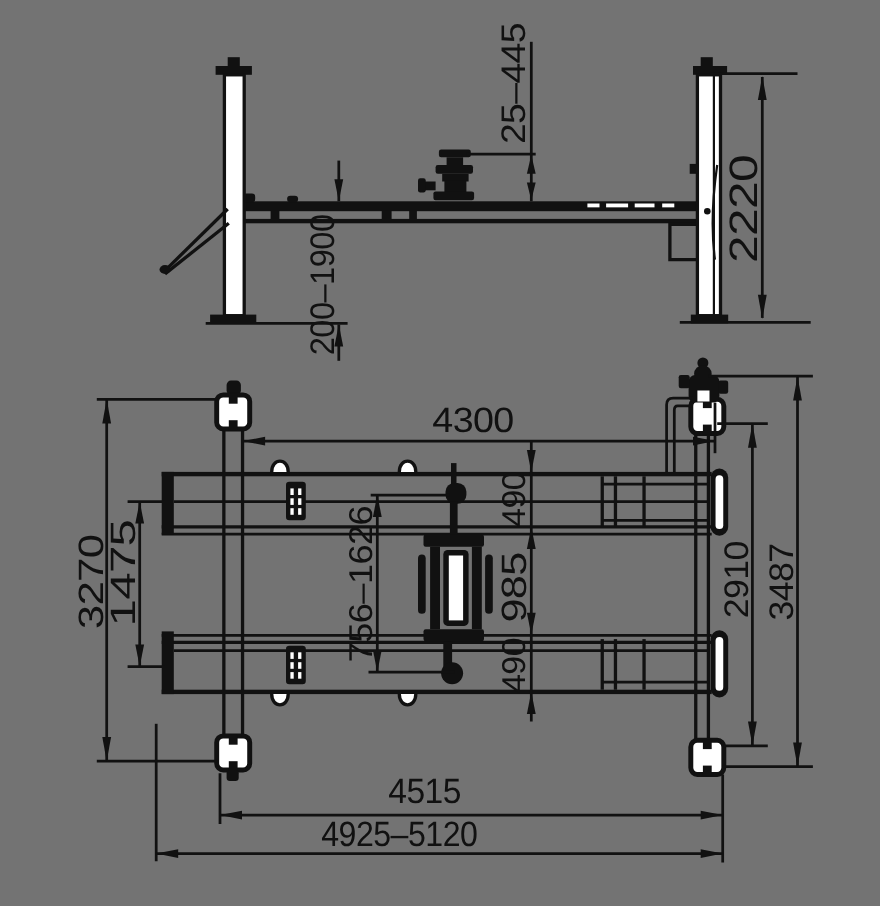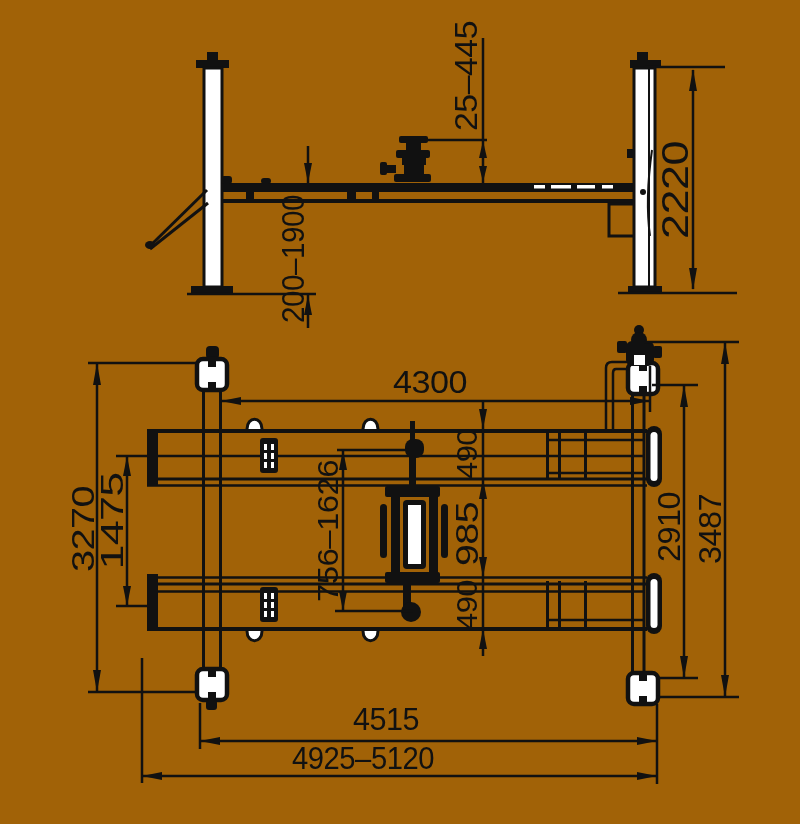--- a/index.html
+++ b/index.html
@@ -1,16 +1,16 @@
 <!DOCTYPE html>
 <html><head>
 <meta charset="utf-8">
 <style>
   html,body{margin:0;padding:0;background:#fff;}
-  .stage{width:800px;height:824px;background:#a16207;position:relative;font-family:"Liberation Sans",sans-serif;}
+  .stage{width:800px;height:824px;background:#737373;position:relative;font-family:"Liberation Sans",sans-serif;}
   svg{display:block;}
   .ln2{stroke:#111;stroke-width:2;fill:none;}
   .ln25{stroke:#111;stroke-width:2.5;fill:none;}
   .ln3{stroke:#111;stroke-width:3;fill:none;}
   .fl{fill:#111;stroke:none;}
   .wh{fill:#fff;stroke:none;}
   .hollow3{stroke:#111;stroke-width:3;fill:#fff;}
   .hollow45{stroke:#111;stroke-width:4.5;fill:#fff;}
   .arch{stroke:#111;stroke-width:3;fill:#fff;}
   text{fill:#111;font-family:"Liberation Sans",sans-serif;letter-spacing:-0.5px;}

